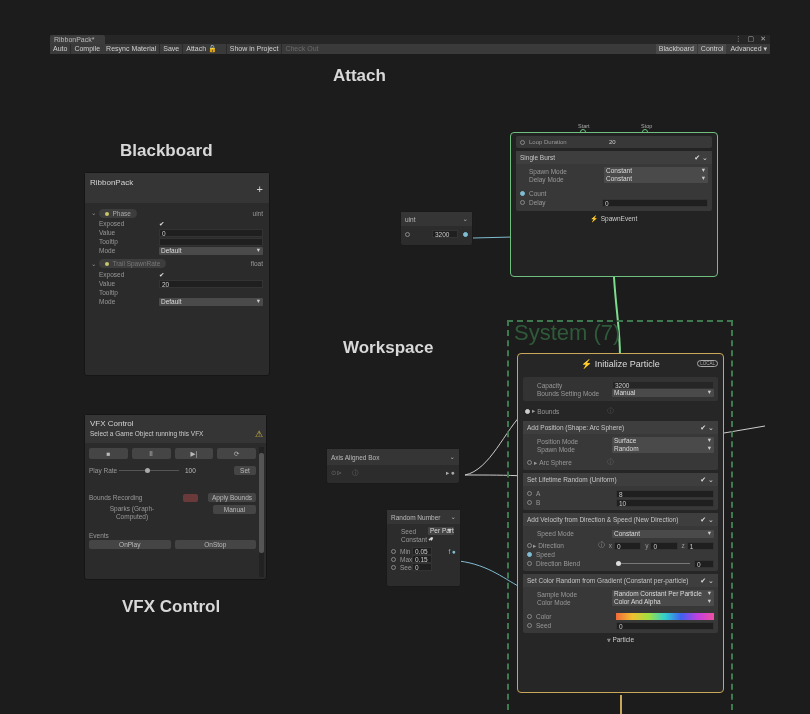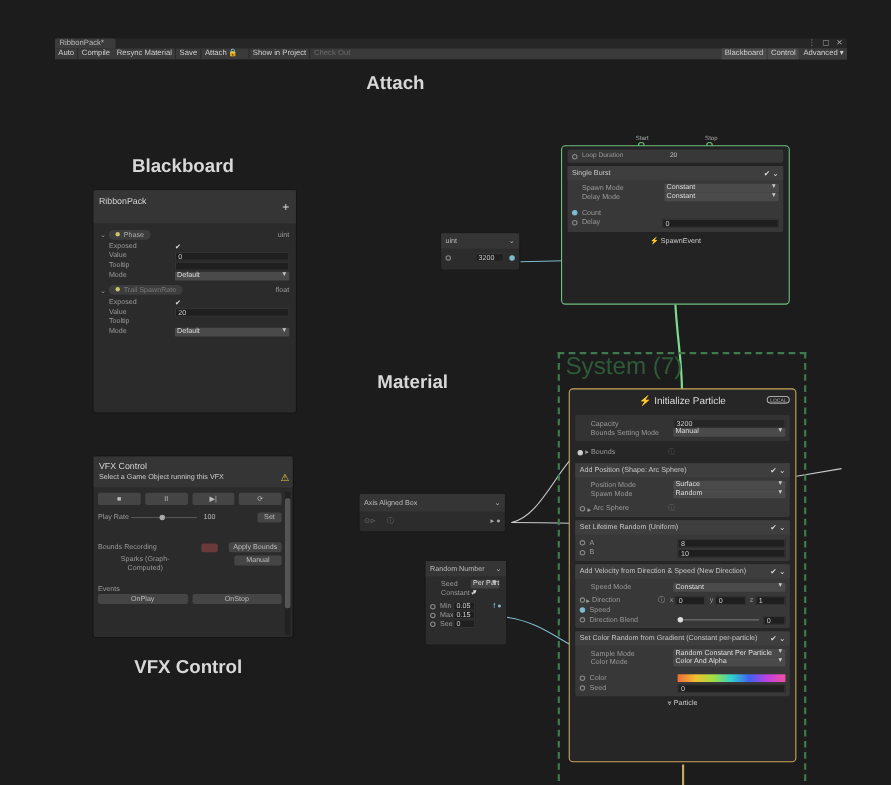--- a/index.html
+++ b/index.html
@@ -63,21 +63,21 @@
   <path d="M465 475 C 490 475, 505 475, 524 476" stroke="#ccc" stroke-width="1" fill="none"></path>
   <path d="M459 561 C 490 565, 505 580, 524 589" stroke="#7fbcd2" stroke-width="1" fill="none"></path>
   <line x1="724" y1="433" x2="765" y2="426" stroke="#ccc" stroke-width="1"></line>
   <line x1="621" y1="695" x2="621" y2="714" stroke="#c9a75a" stroke-width="2"></line>
   <circle cx="583" cy="132" r="2.5" fill="#1c1c1c" stroke="#6fbf7e"></circle>
   <circle cx="645" cy="132" r="2.5" fill="#1c1c1c" stroke="#6fbf7e"></circle>
 </svg>
 
 <div class="abs heading" style="left:333px;top:66px">Attach</div>
 <div class="abs heading" style="left:120px;top:141px">Blackboard</div>
-<div class="abs heading" style="left:343px;top:338px">Material</div>
+<div class="abs heading" style="left:343px;top:338px">Workspace</div>
 <div class="abs heading" style="left:122px;top:597px">VFX Control</div>
 
 <div class="abs panel" style="left:84px;top:172px;width:186px;height:204px">
   <div class="ph" style="height:30px;position:relative">
     <span>RibbonPack</span>
     <span style="position:absolute;right:6px;top:10px;font-size:11px">+</span>
   </div>
   <div style="padding:4px 6px 0 6px">
     <div class="row" style="height:12px">
       <span style="margin-right:3px">⌄</span>

